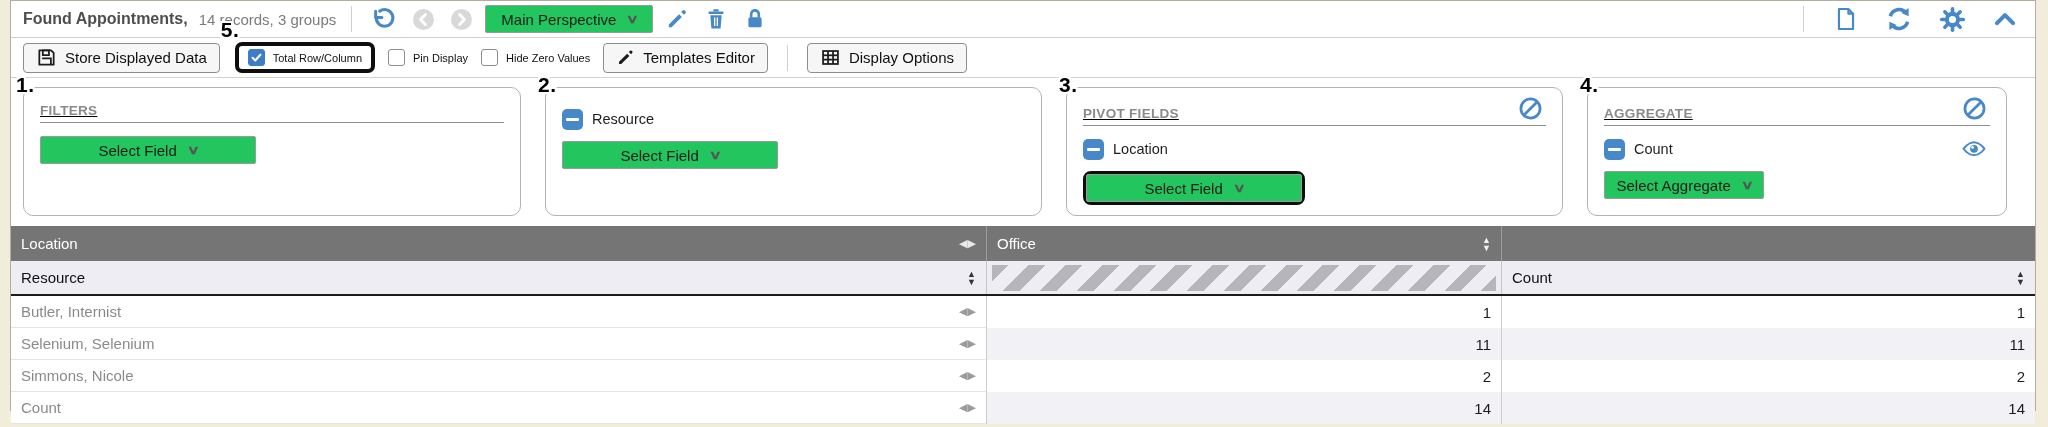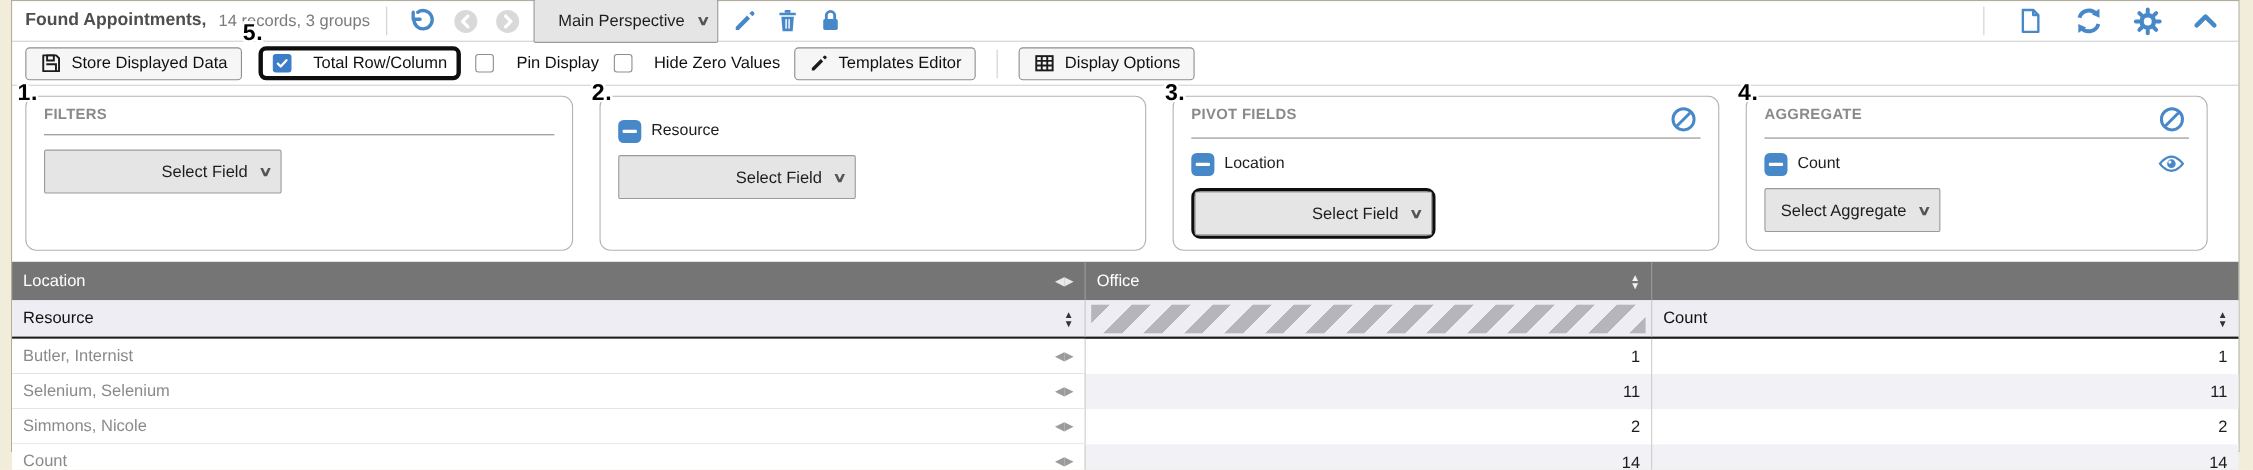--- a/index.html
+++ b/index.html
@@ -9,52 +9,52 @@
   .content { position:absolute; left:10px; top:0; width:2026px; height:411px;
              background:#fff; border:1px solid #b3ad9e; display:flex; flex-direction:column; }
 
   
   .headerbar { height:37px; flex:0 0 37px; display:flex; align-items:center;
                padding:0 14px 0 12px; border-bottom:1px solid #d2d2d2; gap:9px; }
   .title { font-size:16px; font-weight:bold; color:#4e4e4e; }
   .subtitle { font-size:15px; color:#7b7b7b; margin-left:2px; }
   .vdiv { width:1px; height:26px; background:#cfcfcf; margin:0 6px; flex:0 0 1px; }
   .icon-btn { background:none; border:none; display:flex; align-items:center; padding:0 3px; cursor:pointer; }
-  .select-box { display:flex; align-items:center; justify-content:flex-end; border:1px solid #9a9a9a;
-                background:#e5e5e5; height:40px; padding:0 9px; font-size:15px; color:#1d1d1d; border-radius:2px; }
+  .select-box { display:flex; align-items:center; justify-content:center; border:1px solid #9a9a9a;
+                background:#22c55e; height:28px; padding:0 9px; font-size:15px; color:#1d1d1d; border-radius:2px; }
   .select-box .chev { color:#555; font-size:12px; font-weight:bold; margin-left:12px; transform:scaleX(1.5); }
   .sb-perspective { width:168px; }
   .right-icons { margin-left:auto; display:flex; align-items:center; gap:20px; }
 
   
   .toolbar { height:40px; flex:0 0 40px; display:flex; align-items:center; padding:0 12px;
              gap:13px; border-bottom:1px solid #d2d2d2; }
   .btn { display:flex; align-items:center; gap:8px; background:#f6f6f6; border:1px solid #8d8d8d;
          border-radius:4px; height:30px; padding:0 12px; font-size:15px; color:#101010; cursor:pointer; }
-  .chk { display:flex; align-items:center; gap:20px; font-size:15px; color:#101010; cursor:pointer; }
+  .chk { display:flex; align-items:center; gap:8px; font-size:11px; color:#101010; cursor:pointer; }
   .box { width:17px; height:17px; border:1px solid #8d8d8d; border-radius:3px; background:#fff;
          display:flex; align-items:center; justify-content:center; flex:0 0 17px; }
   .box.checked { background:#3d7cc9; border-color:#3d7cc9; }
   .hl-wrap { position:relative; display:flex; align-items:center; border:4px solid #0e0e0e;
              border-radius:7px; padding:3px 9px; margin-left:2px; }
   .tmpl-btn { margin-left:0; }
 
   
   .annot { position:absolute; font-size:21px; font-weight:800; color:#000; letter-spacing:0.5px; z-index:6;
            text-shadow:-2px -2px 0 #fff, 2px -2px 0 #fff, -2px 2px 0 #fff, 2px 2px 0 #fff,
                         0 -2px 0 #fff, 0 2px 0 #fff, -2px 0 0 #fff, 2px 0 0 #fff; }
   .hl-wrap .annot { top:-28px; left:-18px; }
   .panel > .annot { top:-15px; left:-8px; }
 
   
   .panels { flex:1; display:flex; gap:24px; padding:9px 12px 10px 12px; }
   .panel { position:relative; border:1px solid #b3b3b3; border-radius:10px; padding:8px 16px 10px 16px; }
   .p-filters { width:498px; } .p-group { width:497px; } .p-pivot { width:497px; } .p-agg { width:420px; }
-  .panel-head { display:flex; justify-content:space-between;
-                border-bottom:1px solid #8d8d8d; padding-bottom:4px; min-height:27px; }
+  .panel-head { display:flex; align-items:flex-end; justify-content:space-between;
+                border-bottom:1px solid #8d8d8d; padding-bottom:4px; min-height:27px;text-decoration:underline; }
   .panel-title { font-size:13.5px; font-weight:bold; color:#8a8a8a; letter-spacing:0.3px; }
   .chip-row { display:flex; align-items:center; justify-content:space-between; margin:12px 0 11px 0; height:22px; }
   .chip { display:flex; align-items:center; gap:9px; }
   .chip-minus { width:21px; height:21px; background:#4788c8; border-radius:5px; position:relative; flex:0 0 21px; }
   .chip-minus .bar { position:absolute; left:4px; right:4px; top:9px; height:3.5px; background:#fff; border-radius:1px; }
   .chip-label { font-size:14.5px; color:#1d1d1d; }
   .sb-field { width:216px; }
   .sb-agg { width:160px; }
   .filters-select { margin-top:13px; }
   .pivot-hl { display:inline-block; border:3.5px solid #0e0e0e; border-radius:8px; }

